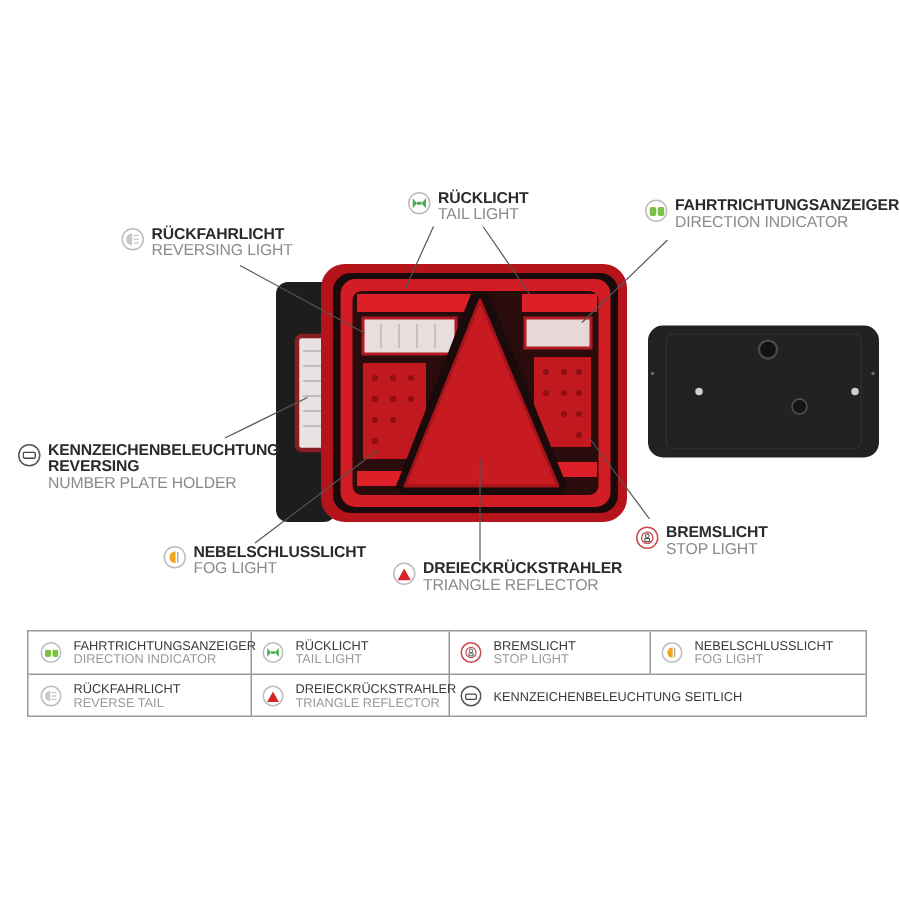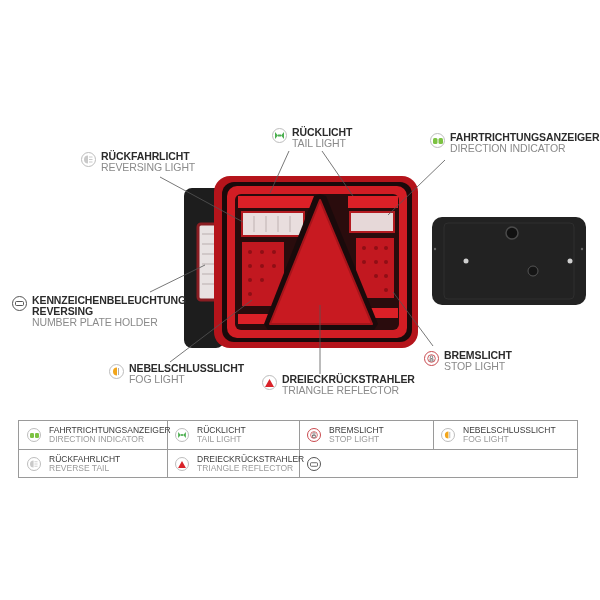--- a/index.html
+++ b/index.html
@@ -287,16 +287,17 @@
         <span class="e">TRIANGLE REFLECTOR</span>
       </span>
     </div>
     <div class="lcell" style="left:280px;width:278px">
       <span class="ic" style="border-color:#555">
         <svg width="8" height="5" viewBox="0 0 9 5">
             <rect x="0.5" y="0.5" width="8" height="4" rx="1" fill="none" stroke="#444" stroke-width="0.9"></rect>
           </svg>
       </span>
       <span class="t">
+        <span class="d">KENNZEICHENBELEUCHTUNG SEITLICH</span>
       </span>
     </div>
   </div>
 </div>
 
 </body></html>

